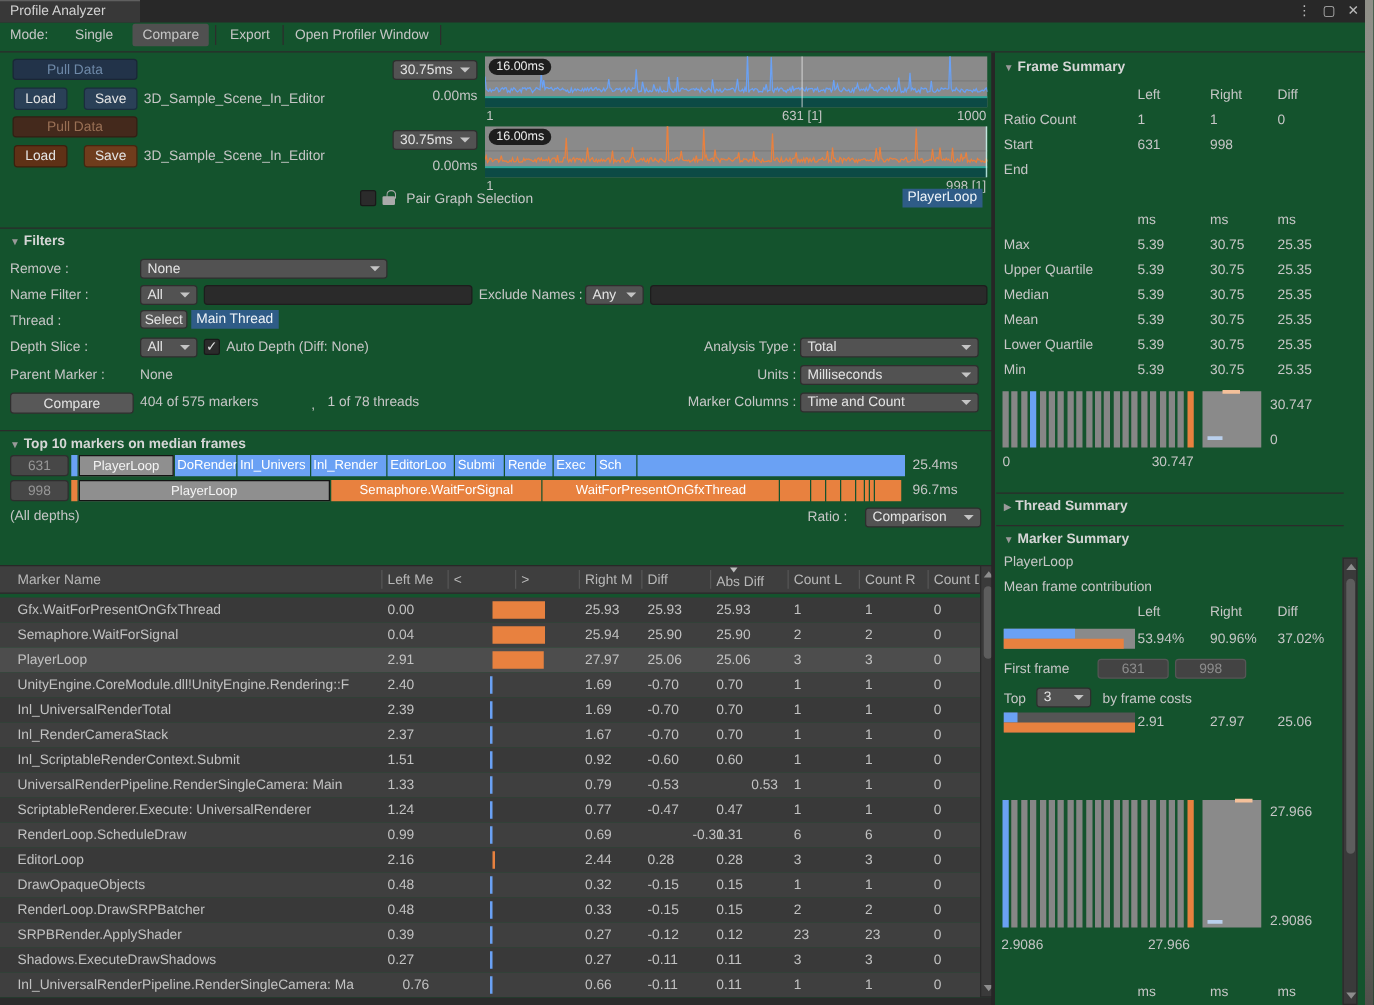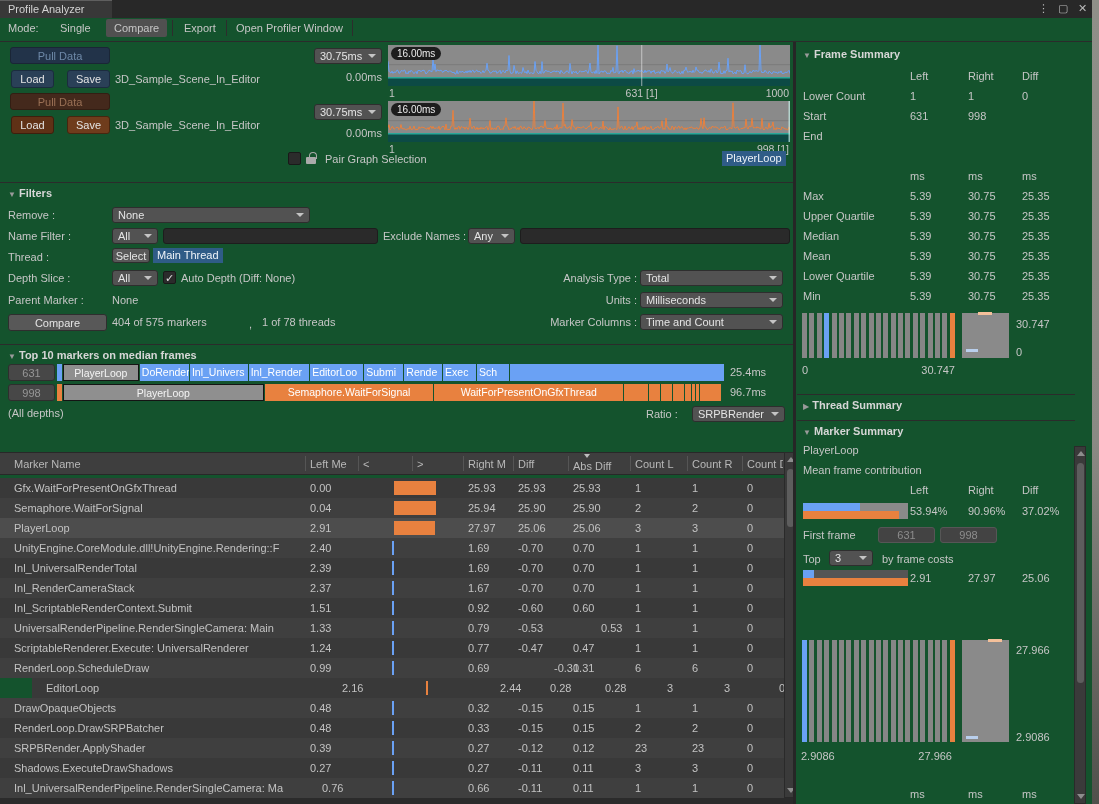--- a/index.html
+++ b/index.html
@@ -221,21 +221,21 @@
       <div class="sg sg-orange" style="width: calc(1% - 1px); margin-right: 1px;"></div>
       <div class="sg sg-orange" style="width: calc(0.6% - 1px); margin-right: 1px;"></div>
       <div class="sg sg-orange" style="width: calc(0.6% - 1px); margin-right: 1px;"></div>
       <div class="sg sg-orange" style="width: calc(3.4% - 1px); margin-right: 1px;"></div>
     </div>
   <div class="r tt" style="left:730px;top:386px">96.7ms</div>
 
   <div class="r tt" style="left:8px;top:407px">(All depths)</div>
   <div class="r tt" style="left:646px;top:408px">Ratio :</div>
   <div class="r dd" style="left:692px;top:406px;width:93px">
-      <span>SRPBRender</span>
+      <span>Comparison</span>
       <span class="arr"></span>
     </div>
 
   
 
   <div class="r thead" style="left:0;top:452px;width:784px;height:23px">
     <span class="th" style="left:14px;width:285px">Marker Name</span>
     <span class="colsep" style="left:305px"></span>
     <span class="th" style="left:310px;width:47px">Left Me</span>
     <span class="colsep" style="left:358px"></span>
@@ -361,21 +361,21 @@
         <span class="cell" style="left: 14px; width: 290px;">RenderLoop.ScheduleDraw</span>
         <span class="cell" style="left: 310px; width: 46px;">0.99</span>
         <div style="position: absolute; top: 3px; height: 14px; width: 2px; background: rgb(106, 161, 244); left: 392px;"></div>
         <span class="cell" style="left: 468px; width: 46px;">0.69</span>
         <span class="cell" style="left: 518px; width: 48px; margin-left: 36px;">-0.31</span>
         <span class="cell" style="left: 573px; width: 56px;">0.31</span>
         <span class="cell" style="left: 635px; width: 50px;">6</span>
         <span class="cell" style="left: 692px; width: 48px;">6</span>
         <span class="cell" style="left: 747px; width: 36px;">0</span>
       </div>
-      <div class="trow even" style="top: 203px; margin-left: 32px;">
+      <div class="trow even" style="top: 203px;">
         <span class="cell" style="left: 14px; width: 290px;">EditorLoop</span>
         <span class="cell" style="left: 310px; width: 46px;">2.16</span>
         <div style="position: absolute; top: 3px; height: 14px; width: 2px; background: rgb(232, 129, 63); left: 394px;"></div>
         <span class="cell" style="left: 468px; width: 46px;">2.44</span>
         <span class="cell" style="left: 518px; width: 48px;">0.28</span>
         <span class="cell" style="left: 573px; width: 56px;">0.28</span>
         <span class="cell" style="left: 635px; width: 50px;">3</span>
         <span class="cell" style="left: 692px; width: 48px;">3</span>
         <span class="cell" style="left: 747px; width: 36px;">0</span>
       </div>
@@ -448,21 +448,21 @@
   <div class="r" style="left:793px;top:42px;width:3px;height:762px;background:#262626"></div>
 
   
   <div class="r" style="left:797px;top:42px;width:295px;height:762px">
 
     <div class="r" style="left:6px;top:6px"><span class="fold">▼</span> <span class="b">Frame Summary</span></div>
     <span class="r tt" style="left:113px;top:28px">Left</span>
     <span class="r tt" style="left:171px;top:28px">Right</span>
     <span class="r tt" style="left:225px;top:28px">Diff</span>
 
-    <span class="r tt" style="left:6px;top:48px">Lower Count</span>
+    <span class="r tt" style="left:6px;top:48px">Ratio Count</span>
     <span class="r tt" style="left:113px;top:48px">1</span>
     <span class="r tt" style="left:171px;top:48px">1</span>
     <span class="r tt" style="left:225px;top:48px">0</span>
     <span class="r tt" style="left:6px;top:68px">Start</span>
     <span class="r tt" style="left:113px;top:68px">631</span>
     <span class="r tt" style="left:171px;top:68px">998</span>
     <span class="r tt" style="left:6px;top:88px">End</span>
 
     <span class="r tt" style="left:113px;top:128px">ms</span>
     <span class="r tt" style="left:171px;top:128px">ms</span>

